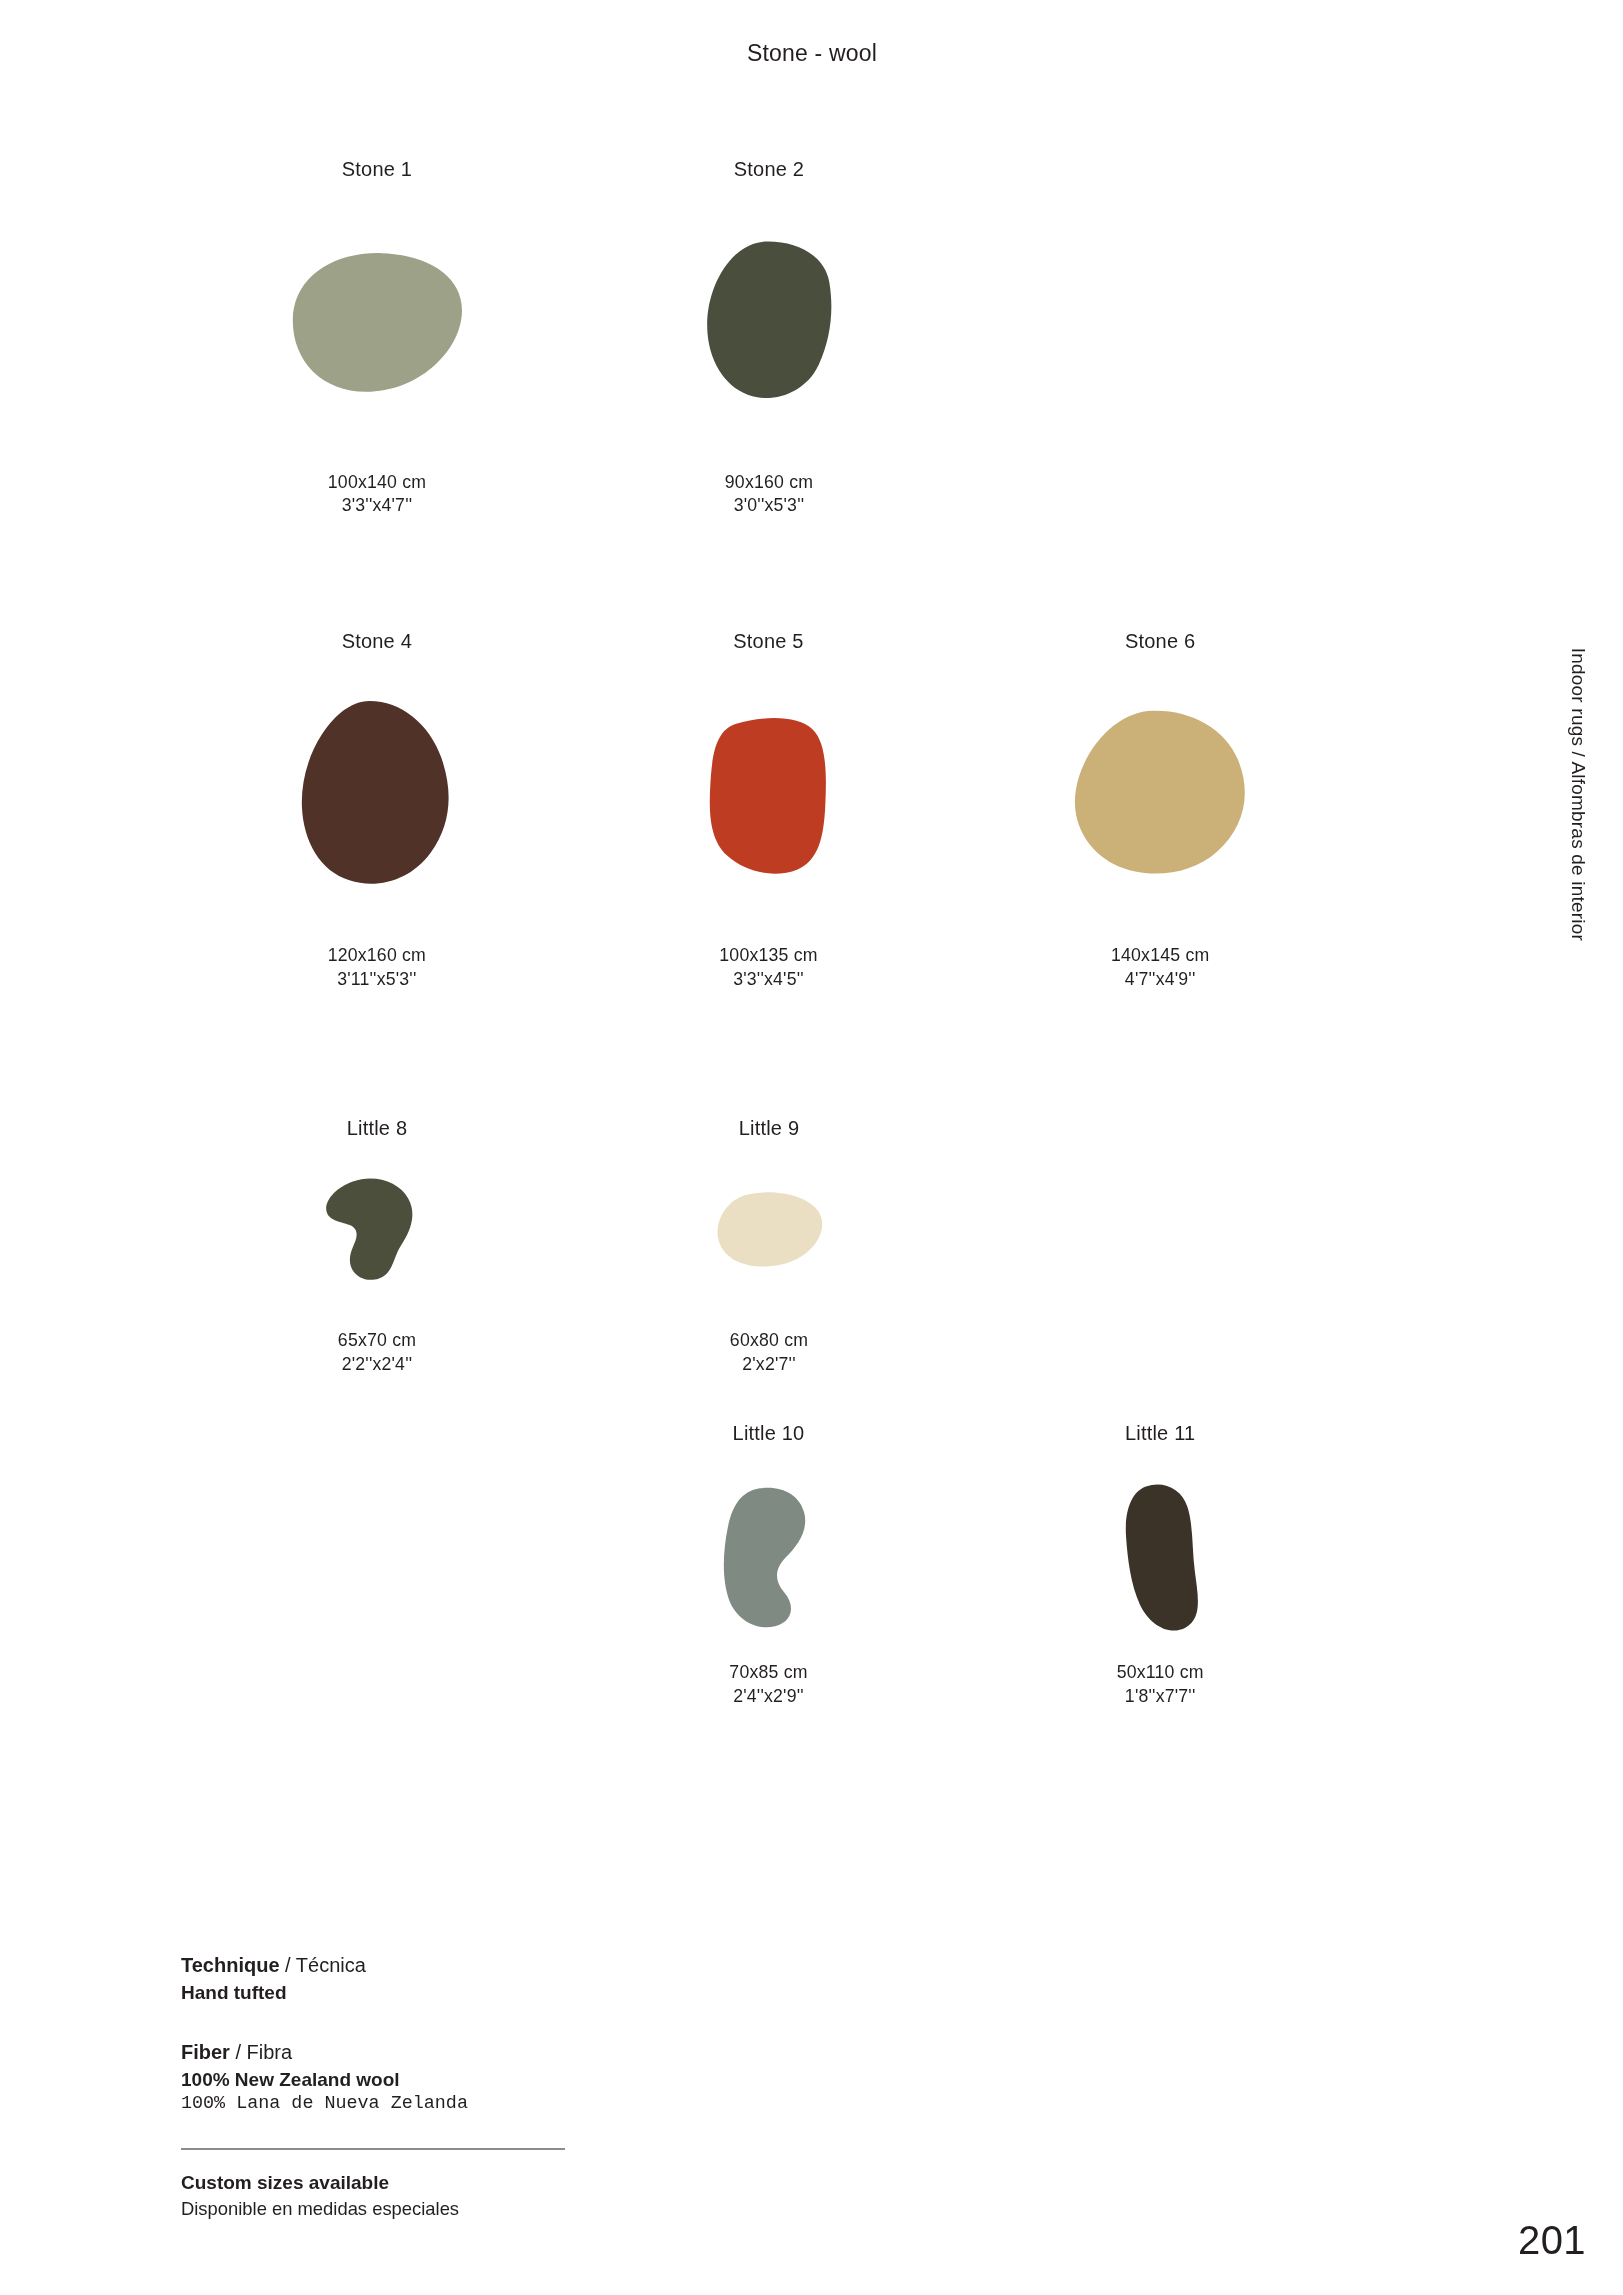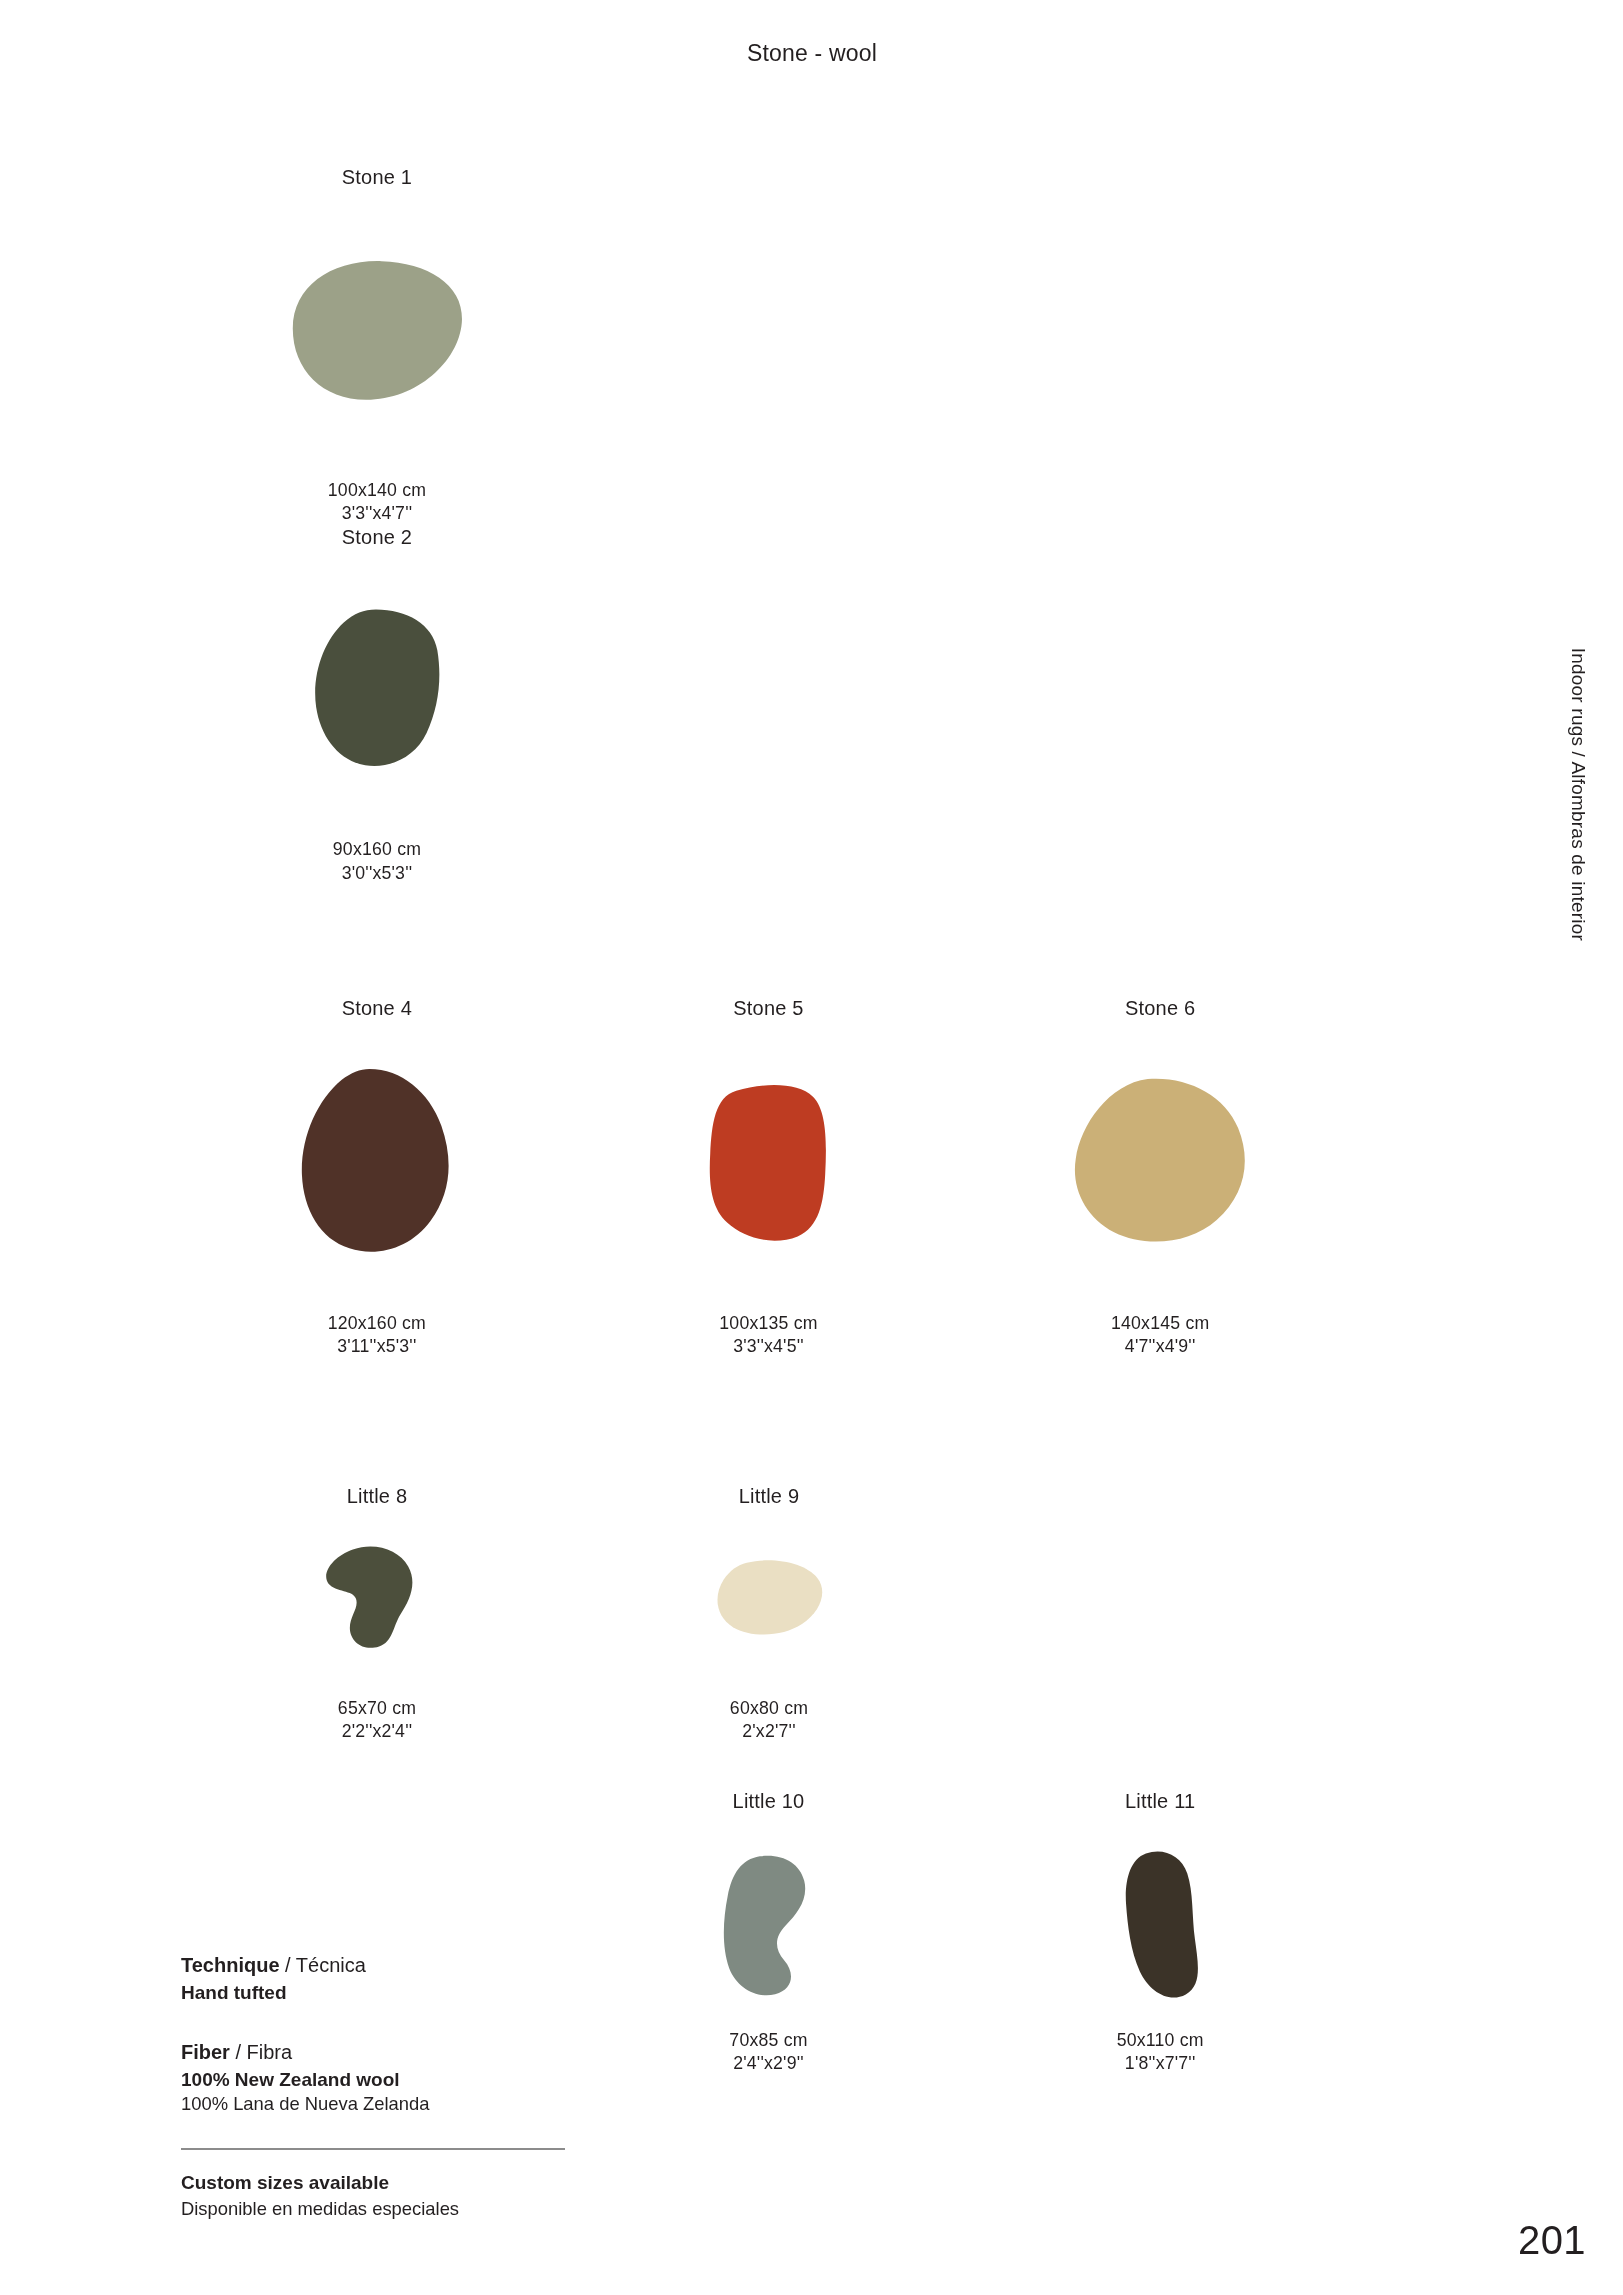--- a/index.html
+++ b/index.html
@@ -80,21 +80,21 @@
   
   .row-1 .swatch-wrap { height: 230px; margin-top: 24.6px; }
   .row-1 .dims { margin-top: 35px; }
   .row-2 .swatch-wrap { height: 238px; margin-top: 21.5px; }
   .row-2 .dims { margin-top: 32px; }
   .row-3 .swatch-wrap { height: 134px; margin-top: 23px; }
   .row-3 .dims { margin-top: 32px; }
   .row-4 .swatch-wrap { height: 177px; margin-top: 23px; }
   .row-4 .dims { margin-top: 16px; }
 
-  .row-1 { margin-top: 16px; flex-direction: column; }
+  .row-1 { margin-top: 8px; }
   .row-2 { margin-top: 112px; }
   .row-3 { margin-top: 126px; }
   .row-4 { margin-top: 46px; }
 
   
   .side-label {
     position: absolute;
     right: 35px;
     top: 941px;
     font-size: 19px;
@@ -123,20 +123,21 @@
   .spec-value-strong {
     font-size: 19px;
     font-weight: bold;
     line-height: 1.35;
     color: #231f20;
   }
   .spec-value {
     font-size: 18.4px;
     line-height: 1.35;
     color: #231f20;
+    font-family: Liberation Mono, monospace;
   }
   .rule {
     width: 384px;
     height: 1.5px;
     background: #8c8c8c;
     margin: 14px 0 20px 0;
   }
   .custom-strong {
     font-size: 19px;
     font-weight: bold;

